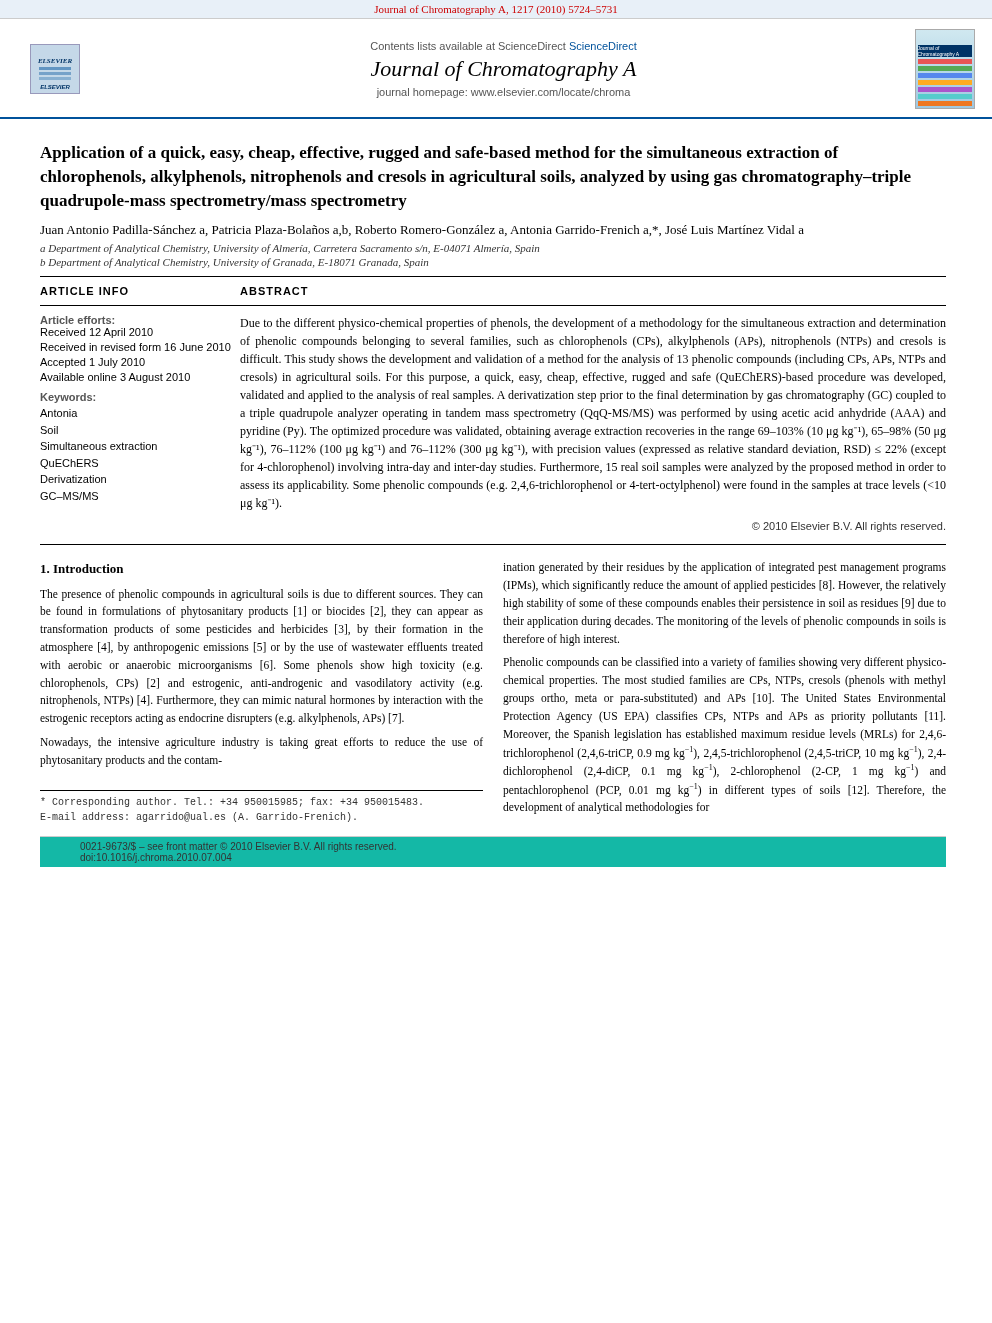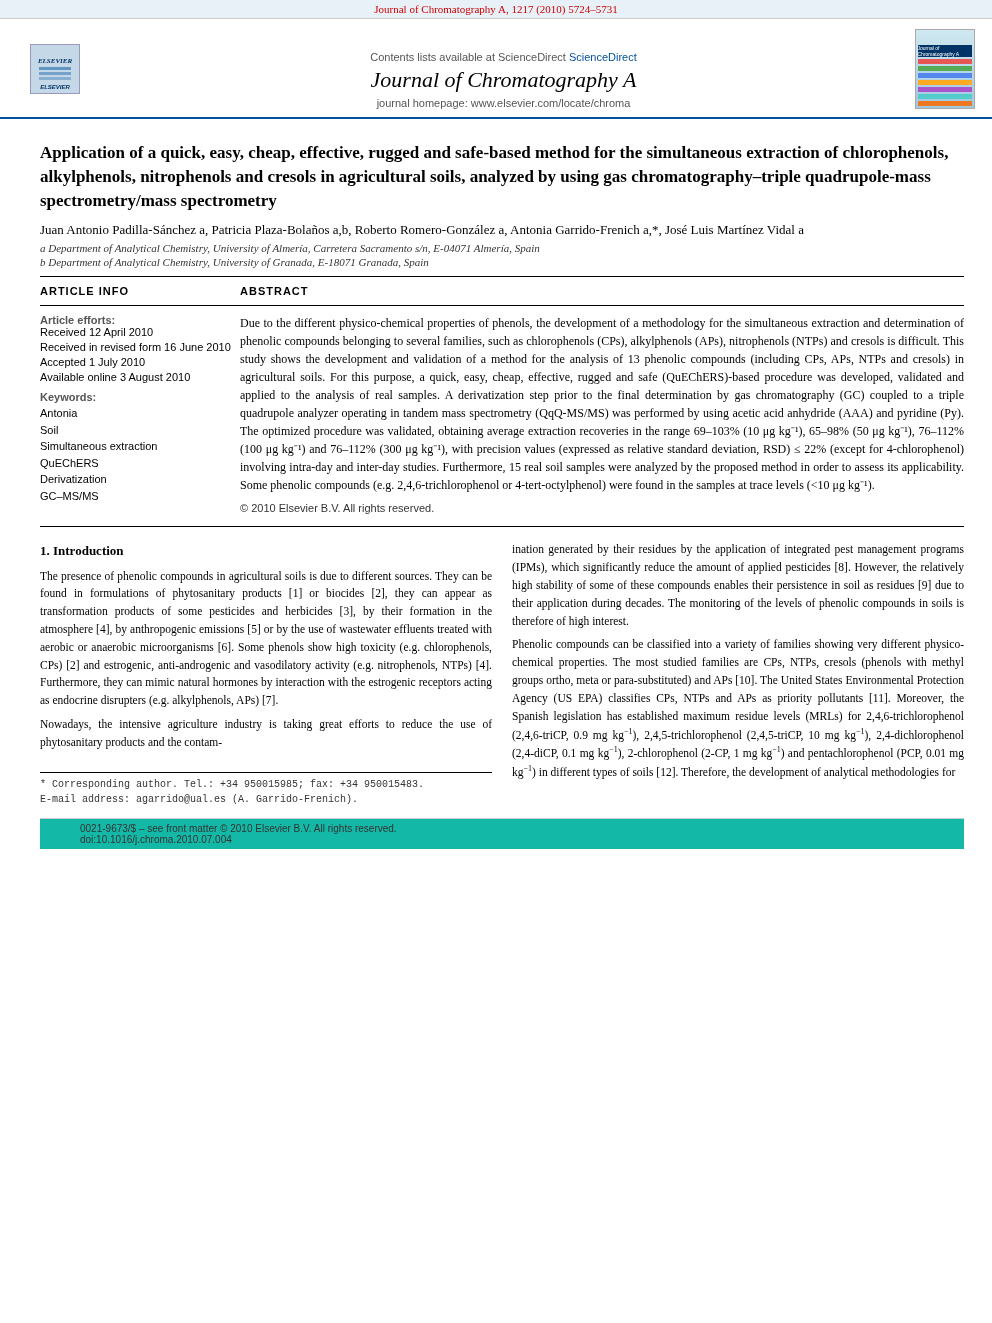--- a/index.html
+++ b/index.html
@@ -31,21 +31,21 @@
       flex-direction: column;
       align-items: center;
       justify-content: center;
       min-width: 80px;
     }
     .header-center {
       flex: 1;
       text-align: center;
       display: flex;
       flex-direction: column;
-      justify-content: flex-end;
+      justify-content: center;
       gap: 4px;
     }
     .sciencedirect-link {
       font-size: 11px;
       color: #555;
       font-family: Arial, sans-serif;
     }
     .journal-title {
       font-size: 22px;
       font-family: 'Times New Roman', serif;
@@ -77,21 +77,21 @@
     .cover-stripes {
       display: flex;
       flex-direction: column;
       gap: 2px;
     }
     .cover-stripe {
       height: 5px;
       width: 100%;
     }
     .main-content {
-      padding: 8px 28px 8px 40px;
+      padding: 8px 46px 8px 40px;
     }
     .article-title {
       font-size: 17px;
       font-weight: bold;
       line-height: 1.4;
       margin: 14px 0 10px 0;
       color: #000;
     }
     .authors {
       font-size: 13px;
@@ -155,20 +155,21 @@
       line-height: 1.5;
     }
     .abstract-text {
       font-size: 12px;
       line-height: 1.5;
       text-align: justify;
       color: #000;
     }
     .copyright-line {
       font-size: 11px;
+      text-align: right;
       color: #333;
       margin-top: 8px;
       font-family: Arial, sans-serif;
     }
     .body-columns {
       display: flex;
       gap: 20px;
       margin-top: 14px;
     }
     .body-col {

